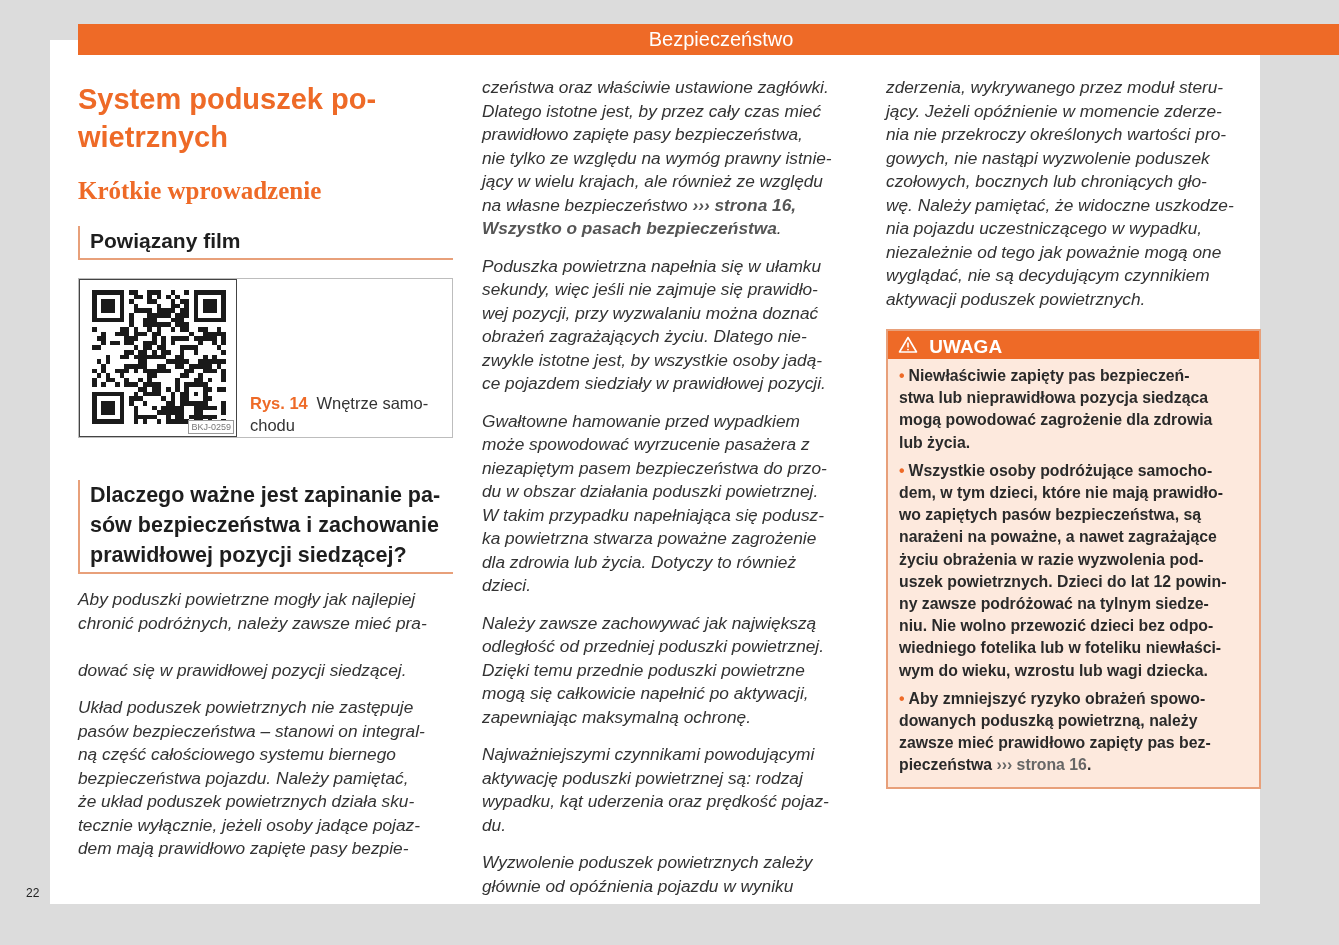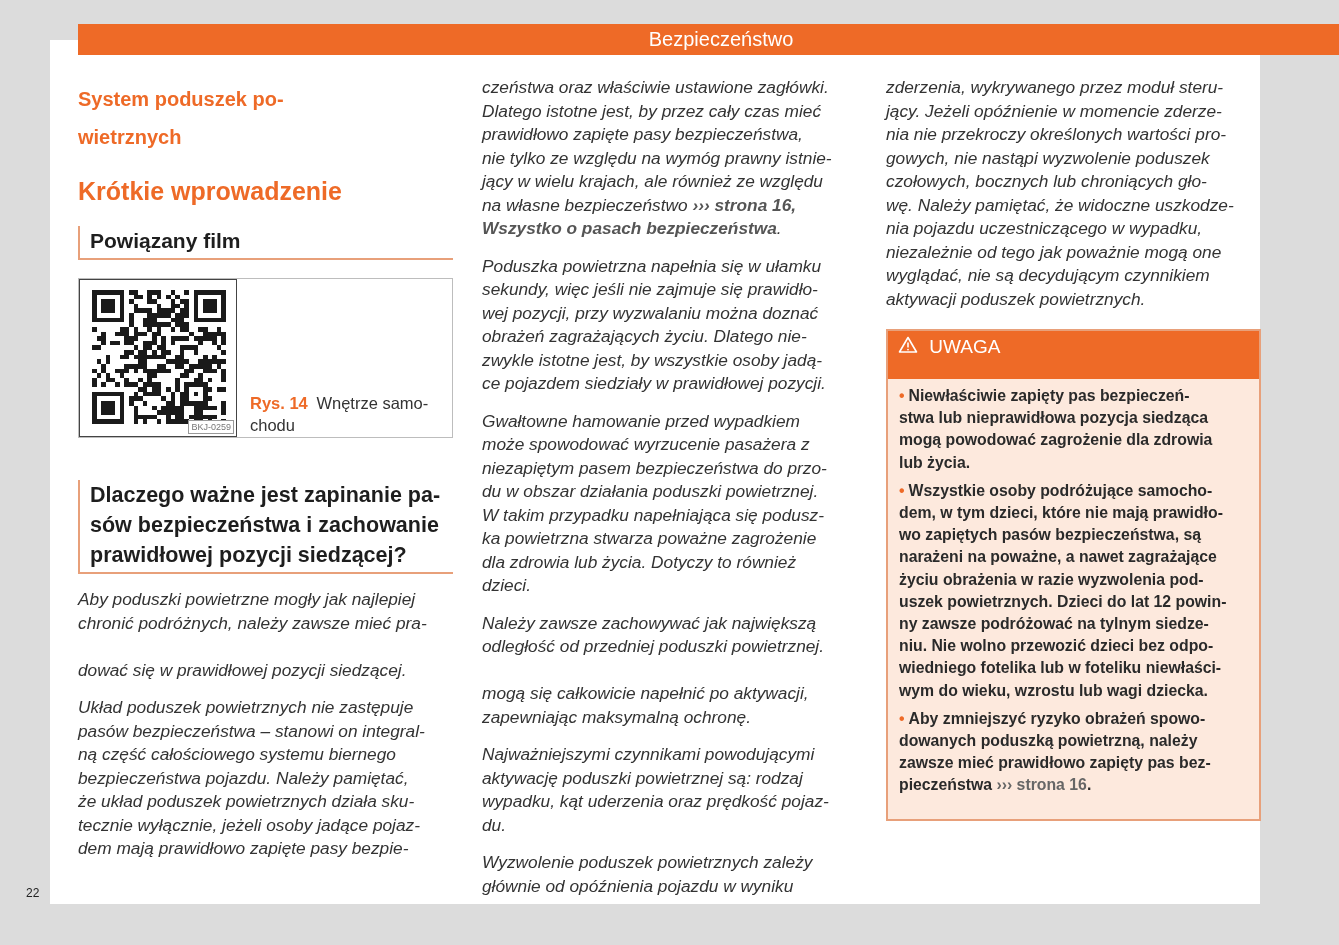--- a/index.html
+++ b/index.html
@@ -15,22 +15,22 @@
     color: #ffffff; font-size: 20px; text-align: center; line-height: 31px;
   }
   .page-number {
     position: absolute; left: 26px; top: 886px; font-size: 12px; font-weight: normal; color: #222;
   }
   .col { position: absolute; top: 74px; }
   .col1 { left: 78px; width: 375px; }
   .col2 { left: 482px; width: 375px; top: 76px; }
   .col3 { left: 886px; width: 375px; top: 76px; }
 
-  .h1 { color: #ee6a27; font-weight: bold; font-size: 20px; line-height: 38px; margin: 6px 0 8px 0; }
-  .h2 { color: #ee6a27; font-weight: bold; font-size: 25px; line-height: 30px; margin: 20px 0 0 0; }
+  .h1 { color: #ee6a27; font-weight: bold; font-size: 29px; line-height: 38px; margin: 6px 0 8px 0; }
+  .h2 { color: #ee6a27; font-weight: bold; font-size: 25px; line-height: 30px; margin: 20px 0 0 0; font-family: Liberation Serif, serif; }
   .h3 {
     font-weight: bold; font-size: 21px; line-height: 30px; color: #1e1e1e;
     border-left: 2px solid #e8a07a; border-bottom: 2px solid #e8a07a;
     padding: 0 0 2px 10px; margin-top: 20px;
   }
   .h3.big { font-size: 21.5px; line-height: 30px; padding-bottom: 2px; margin-top: 42px; }
   p.body { font-size: 17.3px; line-height: 23.5px; margin: 0 0 14px 0; color: #333; font-style: italic; }
   .bold-ref { font-weight: bold; color: #555; }
 
   .figure {
@@ -47,25 +47,25 @@
   }
   .fig-caption {
     position: absolute; left: 171px; top: 113px; width: 195px; font-size: 16.5px; line-height: 22px; color: #333;
   }
   .fig-label { color: #ee6a27; font-weight: bold; margin-right: 4px; text-align: right; }
 
   .warning {
     margin-top: 18px; border: 2px solid #e8a07a; background: #fde9dd;
   }
   .warning-head {
-    background: #ee6a27; color: #fff; font-weight: normal; font-size: 19px; height: 48px; line-height: 32px;
+    background: #ee6a27; color: #fff; font-weight: bold; font-size: 19px; height: 28px; line-height: 32px;
     padding-left: 10px;
   }
   .warning-head .tri { display: inline-block; margin-right: 6px; }
-  .warning-body { padding: 6px 10px 16px 11px; border-radius: 6px; }
+  .warning-body { padding: 6px 10px 4px 11px; border-radius: 6px; }
   .warning-item { font-weight: bold; font-size: 15.8px; line-height: 22.2px; color: #2a2a2a; margin-bottom: 6px; }
   .bullet { color: #ee6a27; margin-right: 4px; }
   .ref-light { color: #666; }
 </style>
 </head>
 <body>
 
 <div class="page"></div>
 
 <div class="header-bar">
@@ -482,21 +482,21 @@
     <span>niezapiętym pasem bezpieczeństwa do prz­o-</span><br>
     <span>du w obszar działania poduszki powietrznej.</span><br>
     <span>W takim przypadku napełniająca się podusz-</span><br>
     <span>ka powietrzna stwarza poważne zagrożenie</span><br>
     <span>dla zdrowia lub życia. Dotyczy to również</span><br>
     <span>dzieci.</span>
   </p>
   <p class="body">
     <span>Należy zawsze zachowywać jak największą</span><br>
     <span>odległość od przedniej poduszki powietrznej.</span><br>
-    <br>
+    <span>Dzięki temu przednie poduszki powietrzne</span><br>
     <span>mogą się całkowicie napełnić po aktywacji,</span><br>
     <span>zapewniając maksymalną ochronę.</span>
   </p>
   <p class="body">
     <span>Najważniejszymi czynnikami powodującymi</span><br>
     <span>aktywację poduszki powietrznej są: rodzaj</span><br>
     <span>wypadku, kąt uderzenia oraz prędkość pojaz-</span><br>
     <span>du.</span>
   </p>
   <p class="body">

